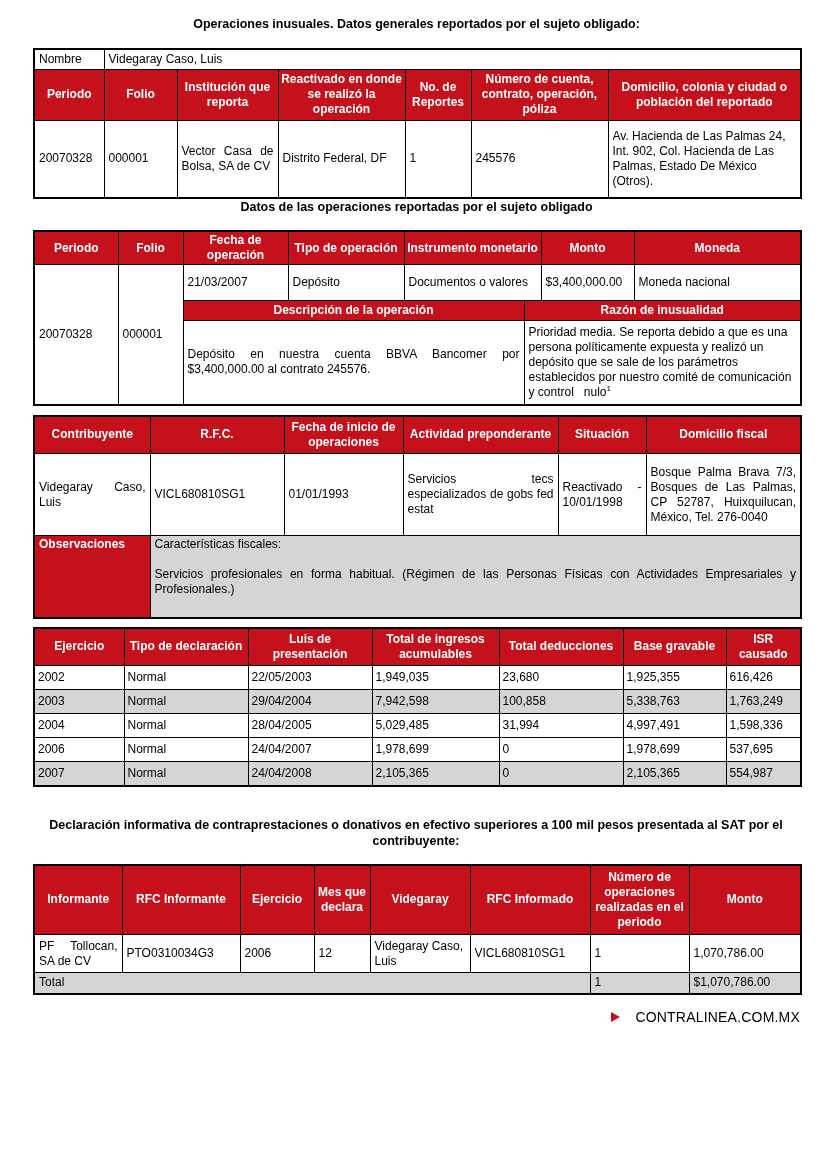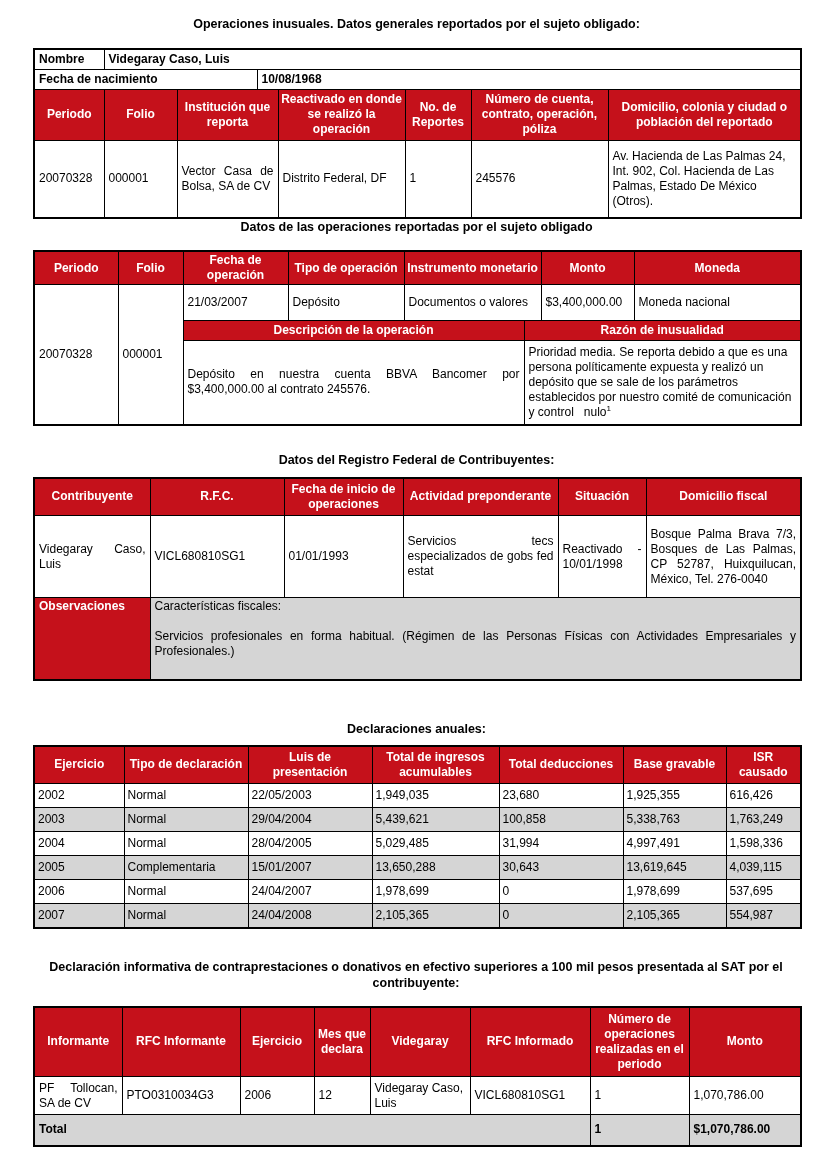--- a/index.html
+++ b/index.html
@@ -20,41 +20,41 @@
   .t-s4{margin-top:40px;}
   .t-s5{margin-top:30px;width:760px;margin-left:3px;}
   table{border-collapse:collapse;table-layout:fixed;width:767px;border:2px solid #000;}
   .tbl-s1{margin-top:16px;}
   .tbl-s2{margin-top:15px;}
   .tbl-s3{margin-top:9px;}
   .tbl-s4{margin-top:8px;}
   .tbl-s5{margin-top:15px;}
   td{border:1px solid #000;padding:1px 4px;vertical-align:middle;line-height:15px;overflow:hidden;}
   .rh{background:var(--red);color:#fff;font-weight:bold;text-align:center;padding:1px 2px;}
-  .bold{font-weight:bold;margin-left:12px;}
+  .bold{font-weight:normal;margin-left:12px;}
   .jus{text-align:justify;}
   .top{vertical-align:top;}
   .gray{background:var(--gray);}
   .prewrap{white-space:pre-wrap;}
   .h20{height:20px;}
   .t1-head{height:51px;}
   .t1-data{height:78px;}
   .t2-head{height:33px;}
   .t2-data{height:36px;}
   .t2-sub{height:20px;}
   .t2-body{height:84px;}
   .t3-head{height:38px;margin-left:20px;}
   .t3-data{height:82px;}
   .t3-obs{height:82px;}
   .t4-head{height:38px;}
   .t4-row{height:24px;}
   .t4-row td{padding:0 3px;}
   .t5-head{height:70px;}
   .t5-data{height:38px;}
-  .t5-total{height:31px;}
+  .t5-total{height:21px;}
   .obs-p1{margin-bottom:15px;}
   .footer{margin-top:14px;text-align:right;font-size:14px;letter-spacing:.2px;}
   .tri{display:inline-block;width:0;height:0;border-left:9px solid var(--red);
        border-top:5.5px solid transparent;border-bottom:5.5px solid transparent;margin-right:3px;}
   sup{font-size:8px;vertical-align:super;line-height:0;}
 </style>
 </head>
 <body>
 
 <div class="page">
@@ -70,24 +70,20 @@
           <col style="width:127px">
           <col style="width:66px">
           <col style="width:137px">
           <col style="width:193px">
         </colgroup>
       <tbody>
           <tr class="h20">
         <td class="bold">Nombre</td>
         <td class="bold" colspan="7">Videgaray Caso, Luis</td>
       </tr>
-      <tr class="h20">
-        <td class="bold" colspan="3">Fecha de nacimiento</td>
-        <td class="bold" colspan="5">10/08/1968</td>
-      </tr>
       <tr class="t1-head">
         <td class="rh">Periodo</td>
         <td class="rh">Folio</td>
         <td class="rh" colspan="2">Institución que reporta</td>
         <td class="rh">Reactivado en donde se realizó la operación</td>
         <td class="rh">No. de Reportes</td>
         <td class="rh">Número de cuenta, contrato, operación, póliza</td>
         <td class="rh">Domicilio, colonia y ciudad o población del reportado</td>
       </tr>
       <tr class="t1-data">
@@ -137,21 +133,20 @@
         <td class="rh" colspan="3">Descripción de la operación</td>
         <td class="rh" colspan="3">Razón de inusualidad</td>
       </tr>
       <tr class="t2-body">
         <td class="jus" colspan="3">Depósito en nuestra cuenta BBVA Bancomer por $3,400,000.00 al contrato 245576.</td>
         <td colspan="3"><span class="prewrap">Prioridad media. Se reporta debido a que es una persona políticamente expuesta y realizó un depósito que se sale de los parámetros establecidos por nuestro comité de comunicación y control   nulo</span><sup>1</sup></td>
       </tr>
     </tbody>
       </table>
 
-    <div class="doc-title t-s3">Datos del Registro Federal de Contribuyentes:</div>
     <table class="tbl-s3">
       <colgroup>
           <col style="width:116px">
           <col style="width:134px">
           <col style="width:119px">
           <col style="width:155px">
           <col style="width:88px">
           <col style="width:155px">
         </colgroup>
       <tbody>
@@ -174,21 +169,20 @@
       <tr class="t3-obs">
         <td class="rh top" style="text-align:left;padding:1px 4px;">Observaciones</td>
         <td class="gray top" colspan="5">
           <p class="obs-p1">Características fiscales:</p>
           <p class="jus">Servicios profesionales en forma habitual. (Régimen de las Personas Físicas con Actividades Empresariales y Profesionales.)</p>
         </td>
       </tr>
     </tbody>
       </table>
 
-    <div class="doc-title t-s4">Declaraciones anuales:</div>
     <table class="tbl-s4">
       <colgroup>
           <col style="width:90px">
           <col style="width:124px">
           <col style="width:124px">
           <col style="width:127px">
           <col style="width:124px">
           <col style="width:103px">
           <col style="width:75px">
         </colgroup>
@@ -208,42 +202,33 @@
         <td>22/05/2003</td>
         <td>1,949,035</td>
         <td>23,680</td>
         <td>1,925,355</td>
         <td>616,426</td>
       </tr>
       <tr class="t4-row gray">
         <td>2003</td>
         <td>Normal</td>
         <td>29/04/2004</td>
-        <td>5,439,621</td>
+        <td>7,942,598</td>
         <td>100,858</td>
         <td>5,338,763</td>
         <td>1,763,249</td>
       </tr>
       <tr class="t4-row">
         <td>2004</td>
         <td>Normal</td>
         <td>28/04/2005</td>
         <td>5,029,485</td>
         <td>31,994</td>
         <td>4,997,491</td>
         <td>1,598,336</td>
-      </tr>
-      <tr class="t4-row gray">
-        <td>2005</td>
-        <td>Complementaria</td>
-        <td>15/01/2007</td>
-        <td>13,650,288</td>
-        <td>30,643</td>
-        <td>13,619,645</td>
-        <td>4,039,115</td>
       </tr>
       <tr class="t4-row">
         <td>2006</td>
         <td>Normal</td>
         <td>24/04/2007</td>
         <td>1,978,699</td>
         <td>0</td>
         <td>1,978,699</td>
         <td>537,695</td>
       </tr>

